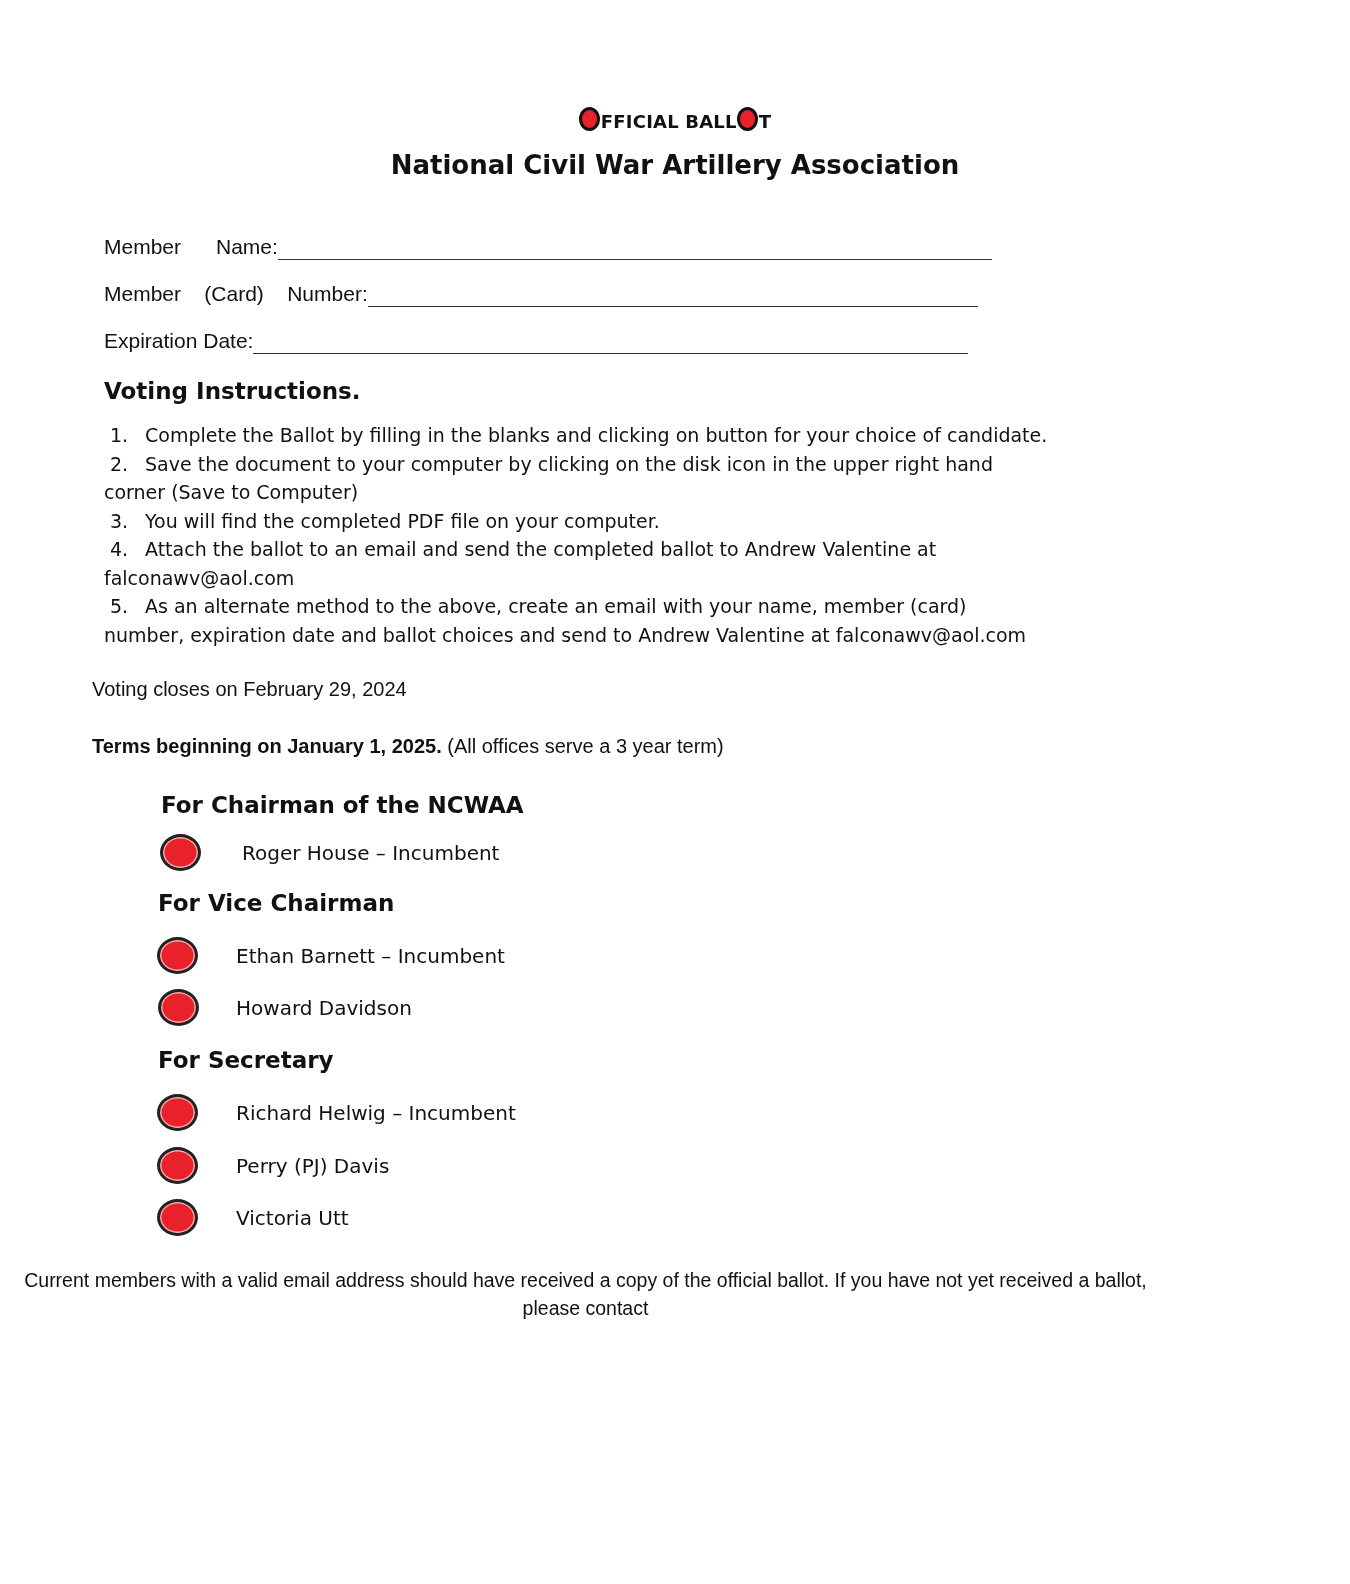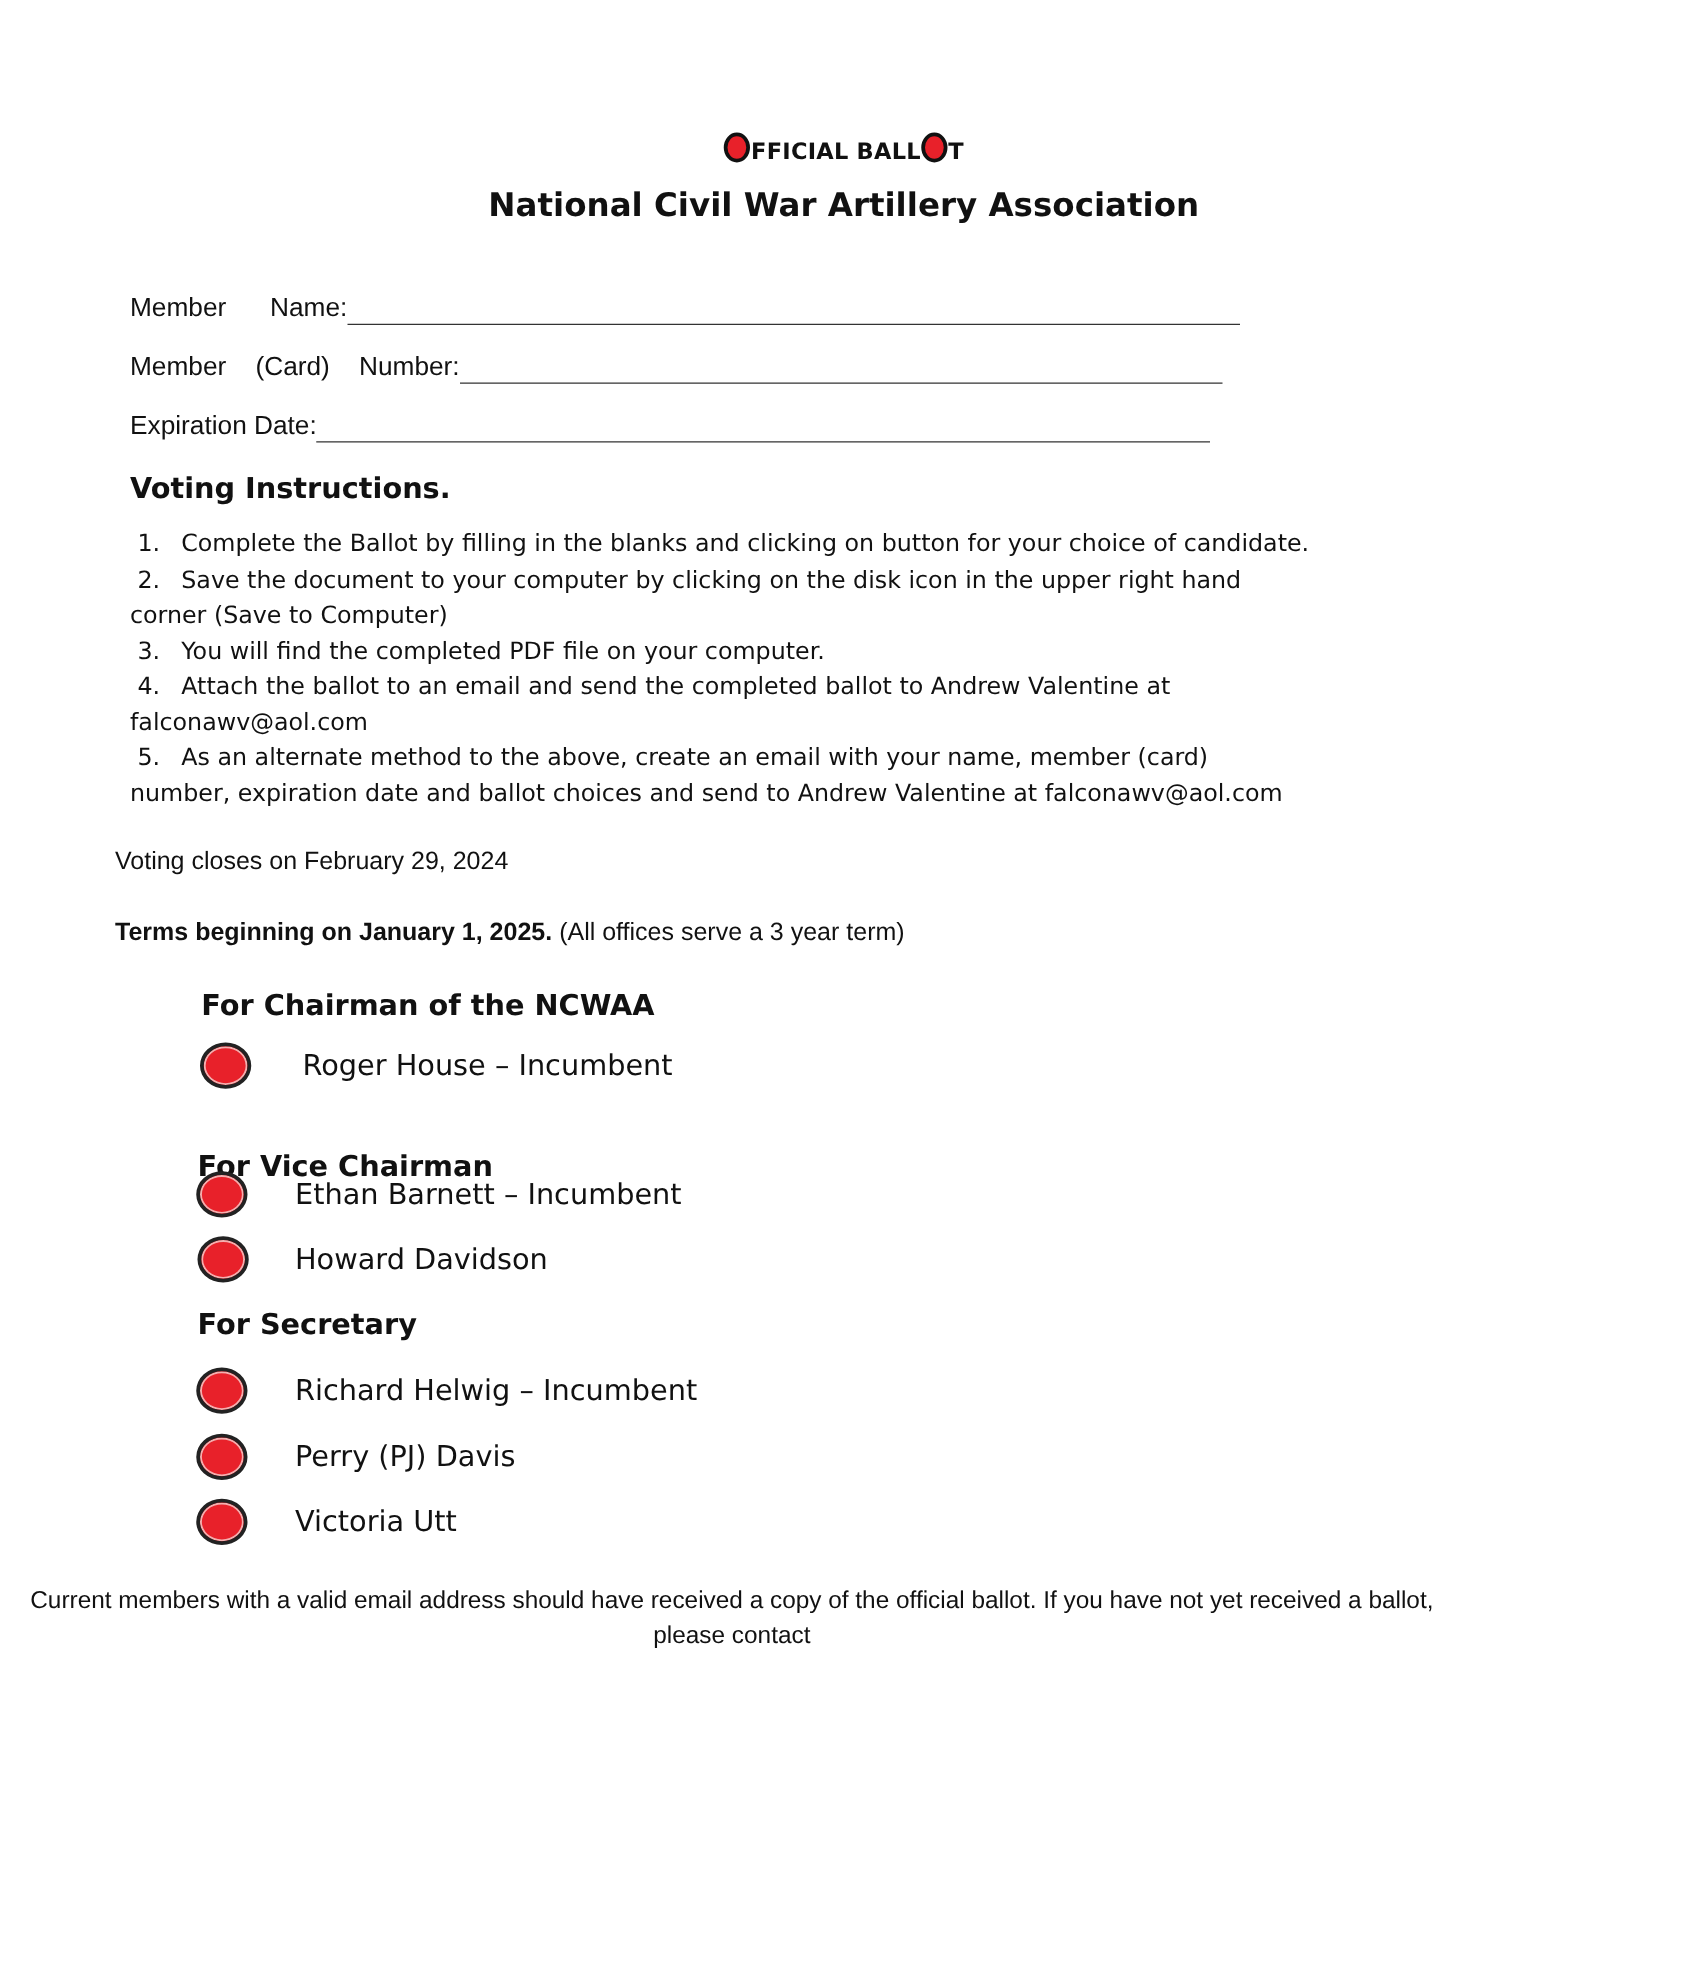--- a/index.html
+++ b/index.html
@@ -20,21 +20,21 @@
     .instr { position: absolute; left: 104px; width: 1090px; font-size: 19px; line-height: 28.5px; font-family: "DejaVu Sans", sans-serif; }
     .instr .item { white-space: normal; }
     .instr .num { display: inline-block; width: 41px; padding-left: 6px; }
 
     .plain { position: absolute; left: 92px; font-size: 20px; font-family: "Liberation Sans", sans-serif; }
     .plain b { font-weight: bold; }
 
     .office-h { position: absolute; font-weight: bold; font-size: 23px; font-family: "DejaVu Sans", sans-serif; }
     .cand { position: absolute; display: flex; align-items: center; }
     .radio { width: 41px; height: 37px; border-radius: 50%; background: #e8212a; border: 3px solid #222; box-shadow: inset 0 0 0 1.5px #f3b0b0; cursor: pointer; }
-    .cand-name { font-size: 23px; font-family: "DejaVu Sans", sans-serif; }
+    .cand-name { font-size: 20px; font-family: "DejaVu Sans", sans-serif; }
 
     .footer { position: absolute; top: 1266px; left: 0; width: 1171px; text-align: center; font-family: "Liberation Sans", sans-serif; font-size: 19.5px; line-height: 28px; color: #111; }
   </style>
 </head>
 <body>
 
 <div class="title-block">
   <div class="title-1"><span class="red-o"></span><span>FFICIAL BALL</span><span class="red-o"></span><span>T</span></div>
   <div class="title-2">National Civil War Artillery Association</div>
 </div>
@@ -67,21 +67,21 @@
 
 <div class="plain" style="top:678px;">Voting closes on February 29, 2024</div>
 <div class="plain" style="top:735px;"><b>Terms beginning on January 1, 2025.</b><span> (All offices serve a 3 year term)</span></div>
 
 <div class="office-h" style="top:792px; left:161px;">For Chairman of the NCWAA</div>
 <div class="cand" style="top:834px; left:160px;">
   <div class="radio"></div>
   <span class="cand-name" style="margin-left:41px;">Roger House – Incumbent</span>
 </div>
 
-<div class="office-h" style="top:890px; left:158px;margin-top:31px;">For Vice Chairman</div>
+<div class="office-h" style="top:890px; left:158px;">For Vice Chairman</div>
 <div class="cand" style="top:937px; left:157px;">
   <div class="radio"></div>
   <span class="cand-name" style="margin-left:38px;">Ethan Barnett – Incumbent</span>
 </div>
 <div class="cand" style="top:989px; left:158px;">
   <div class="radio"></div>
   <span class="cand-name" style="margin-left:37px;">Howard Davidson</span>
 </div>
 
 <div class="office-h" style="top:1047px; left:158px;">For Secretary</div>

